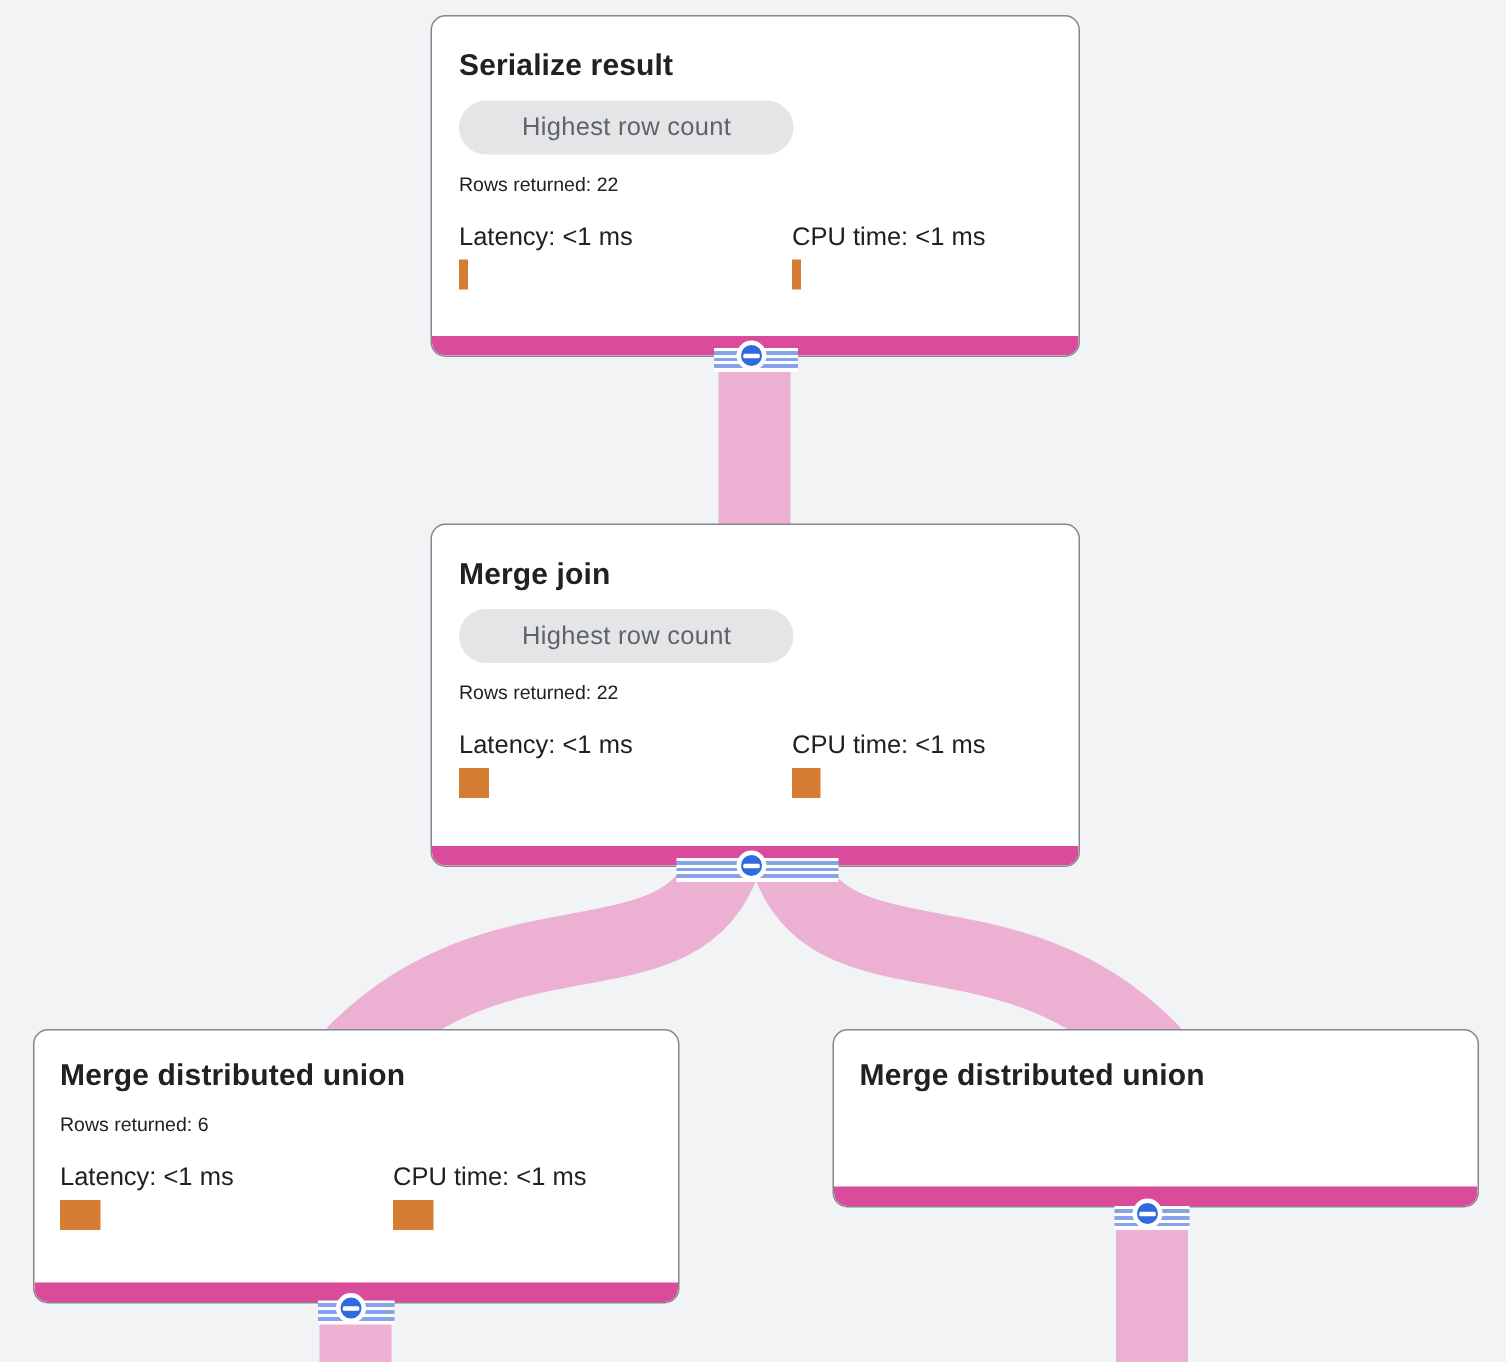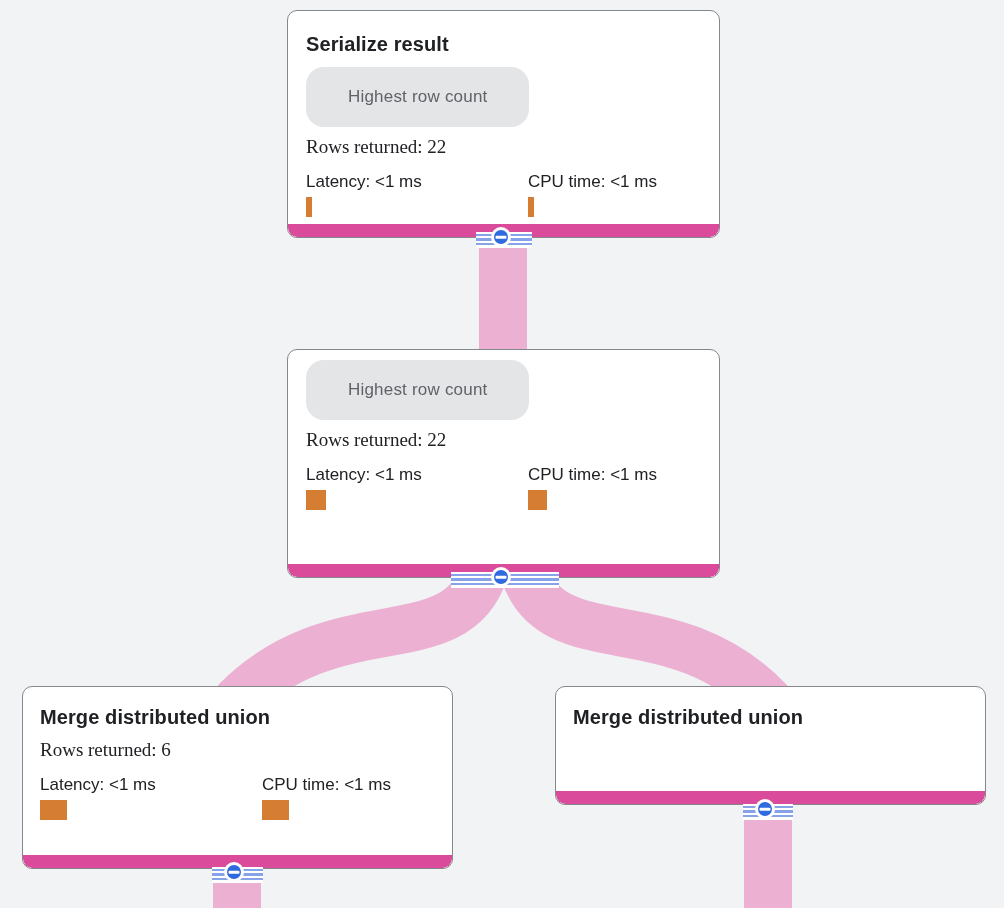--- a/index.html
+++ b/index.html
@@ -33,30 +33,29 @@
     color: #202124;
     line-height: 26px;
   }
   .badge {
     display: inline-block;
     margin-top: 10px;
     background: #e4e5e7;
     color: #5f6368;
     font-size: 17px;
     line-height: 22px;
-    padding: 19px 42px;
+    padding: 7px 42px;
     border-radius: 18px;
     letter-spacing: .2px;
   }
   .rows-line {
     margin-top: 9px;
-    font-size: 19px;
+    font-size: 13px;
     line-height: 22px;
     color: #202124;
-    font-family: Liberation Serif, serif;
   }
   .node.no-badge .rows-line { }
   .metrics { display: flex; margin-top: 13px; gap: 30px; }
   .metric { min-width: 192px; }
   .metric-label { font-size: 17px; line-height: 22px; color: #202124; }
   .metric-bar { margin-top: 4px; height: 20px; background: #d47d33; }
   .node-bar {
     position: absolute;
     left: 0; right: 0; bottom: 0;
     height: 13px;
@@ -122,20 +121,21 @@
       </div>
       <div class="metric">
         <div class="metric-label">CPU time: &lt;1 ms</div>
         <div class="metric-bar" style="width:6px"></div>
       </div>
     </div>
     <div class="node-bar"></div>
   </div>
 
   <div class="node" style="left:287px; top:349px; width:433px; height:229px;">
+    <div class="node-title">Merge join</div>
     <div>
       <span class="badge">Highest row count</span>
     </div>
     <div class="rows-line">Rows returned: 22</div>
     <div class="metrics">
       <div class="metric">
         <div class="metric-label">Latency: &lt;1 ms</div>
         <div class="metric-bar" style="width:20px"></div>
       </div>
       <div class="metric">

